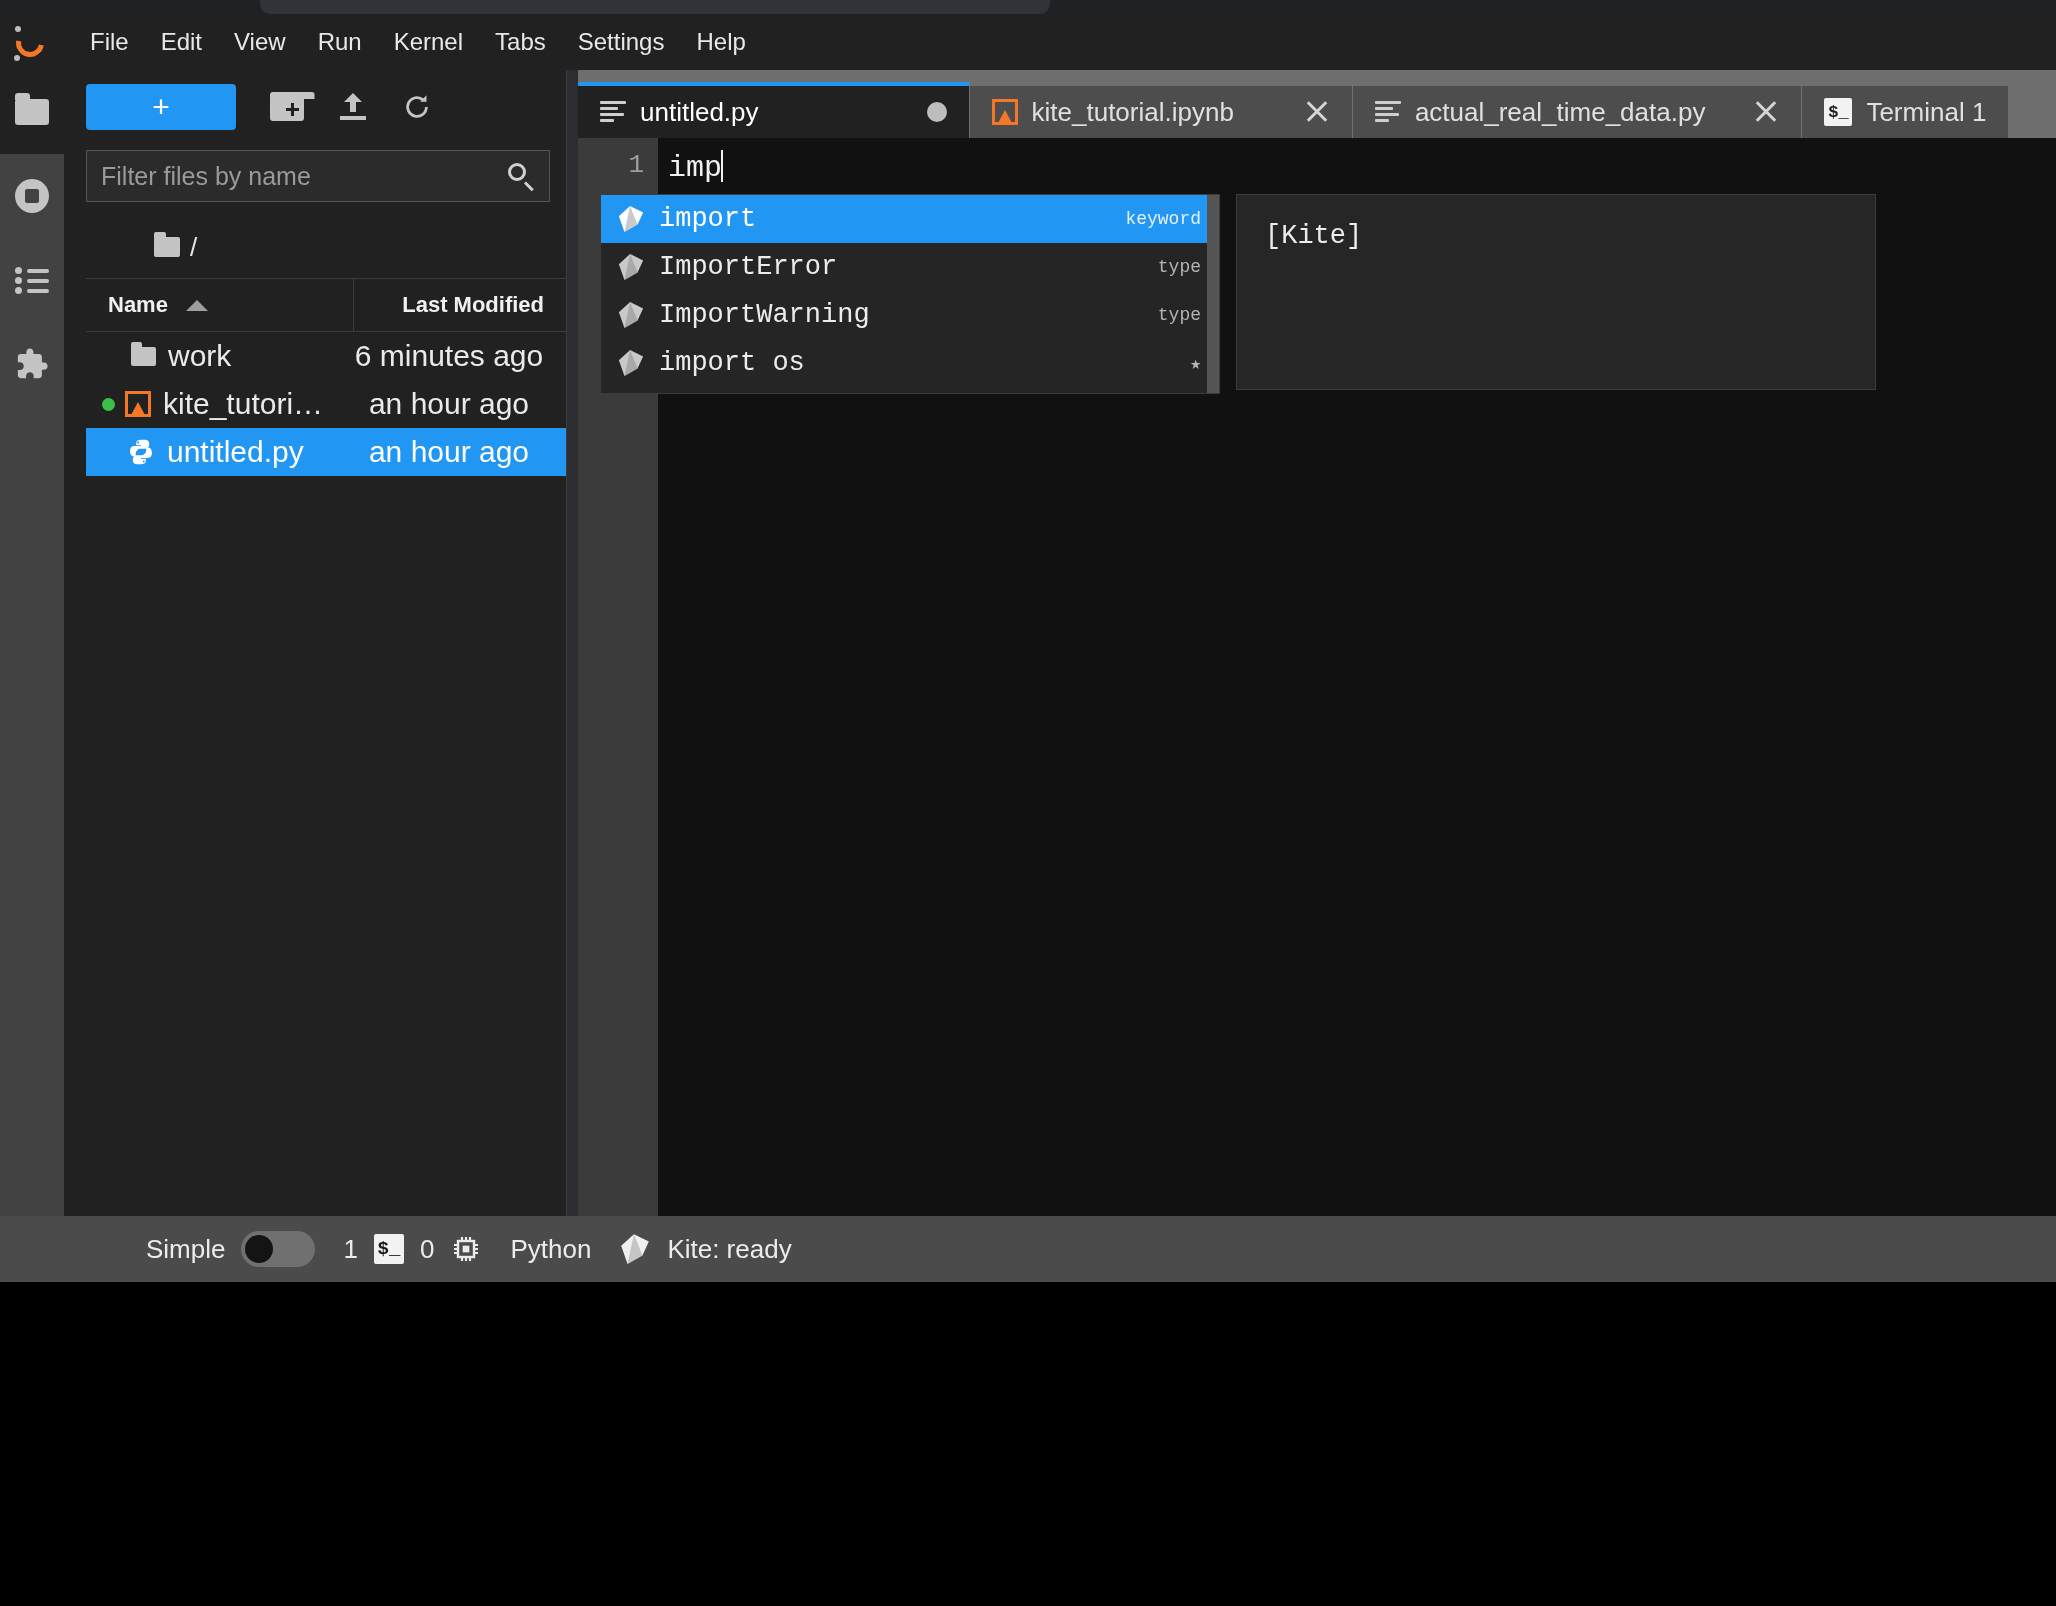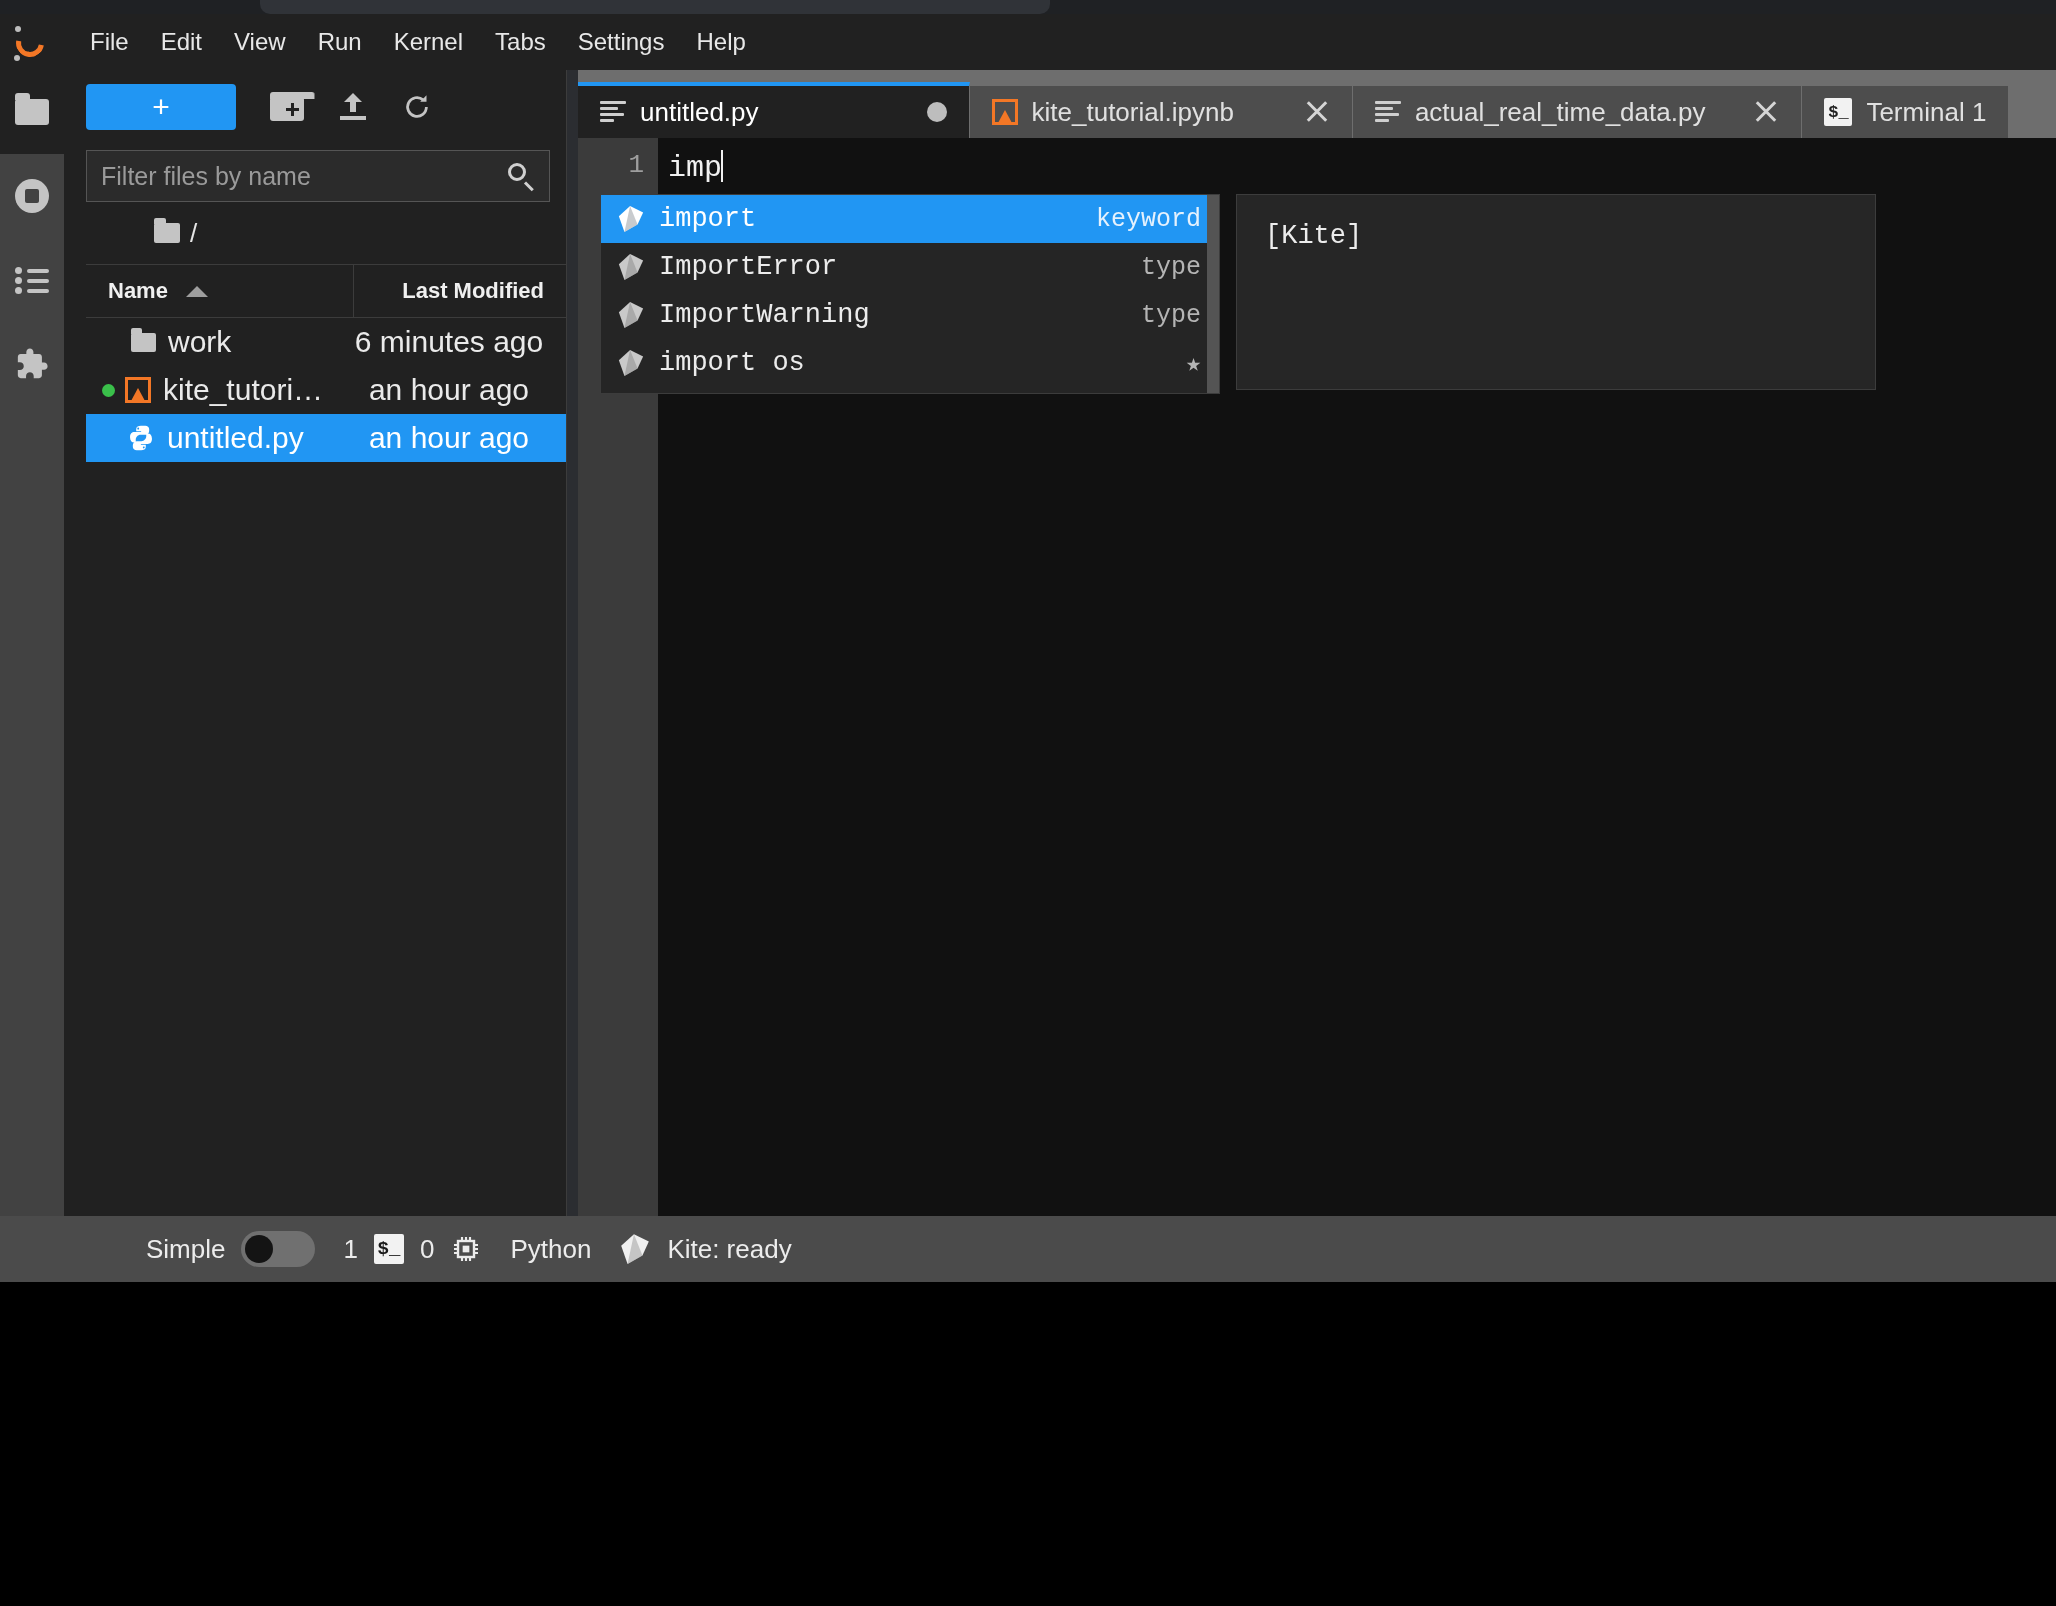--- a/index.html
+++ b/index.html
@@ -125,21 +125,21 @@
     position: absolute; left: 6px; top: 0;
     border-left: 9px solid transparent; border-right: 9px solid transparent;
     border-bottom: 9px solid #c4c4c4;
   }
   .icn-upload .base {
     position: absolute; left: 2px; top: 23px; width: 26px; height: 4px; background: #c4c4c4;
   }
   .icn-refresh { position: relative; width: 30px; height: 30px; }
 
   .fb-filter {
-    margin: 6px 16px 0 22px; height: 52px;
+    margin: 6px 16px 14px 22px; height: 52px;
     border: 1px solid #555; background: #2b2b2b;
     display: flex; align-items: center; padding: 0 14px;
   }
   .fb-filter input {
     flex: 1; background: transparent; border: none; outline: none;
     color: #e0e0e0; font-size: 25px; font-family: "Liberation Sans", sans-serif;
   }
   .fb-filter input::placeholder { color: #9a9a9a; }
   .icn-search { width: 28px; height: 28px; position: relative; flex: 0 0 auto; }
   .icn-search .circ {
@@ -285,21 +285,21 @@
     position: absolute; left: 22px; top: 56px; width: 620px;
     background: #252525; border: 1px solid #3c3c3c; z-index: 30;
     padding-bottom: 6px;
   }
   .comp-item {
     display: flex; align-items: center; height: 48px; padding: 0 18px 0 16px;
     font-family: "Liberation Mono", monospace; font-size: 27px; color: #ececec;
   }
   .comp-item.selected { background: #2196f3; color: #fff; }
   .comp-item .label { flex: 1; padding-left: 14px; }
-  .comp-item .type { font-size: 25px; color: #b4b4b4; }
+  .comp-item .type { font-size: 18px; color: #b4b4b4; }
   .comp-item.selected .type { color: #e4f1fd; }
   .comp-scroll {
     position: absolute; right: 0; top: 0; width: 12px; bottom: 0; background: #545454;
   }
   .kite-glyph { width: 28px; height: 30px; flex: 0 0 auto; }
   .comp-doc {
     position: absolute; left: 658px; top: 56px; width: 640px; height: 196px;
     background: #262626; border: 1px solid #3c3c3c; z-index: 30;
     color: #ececec; font-family: "Liberation Mono", monospace; font-size: 27px;
     padding: 26px 28px;

